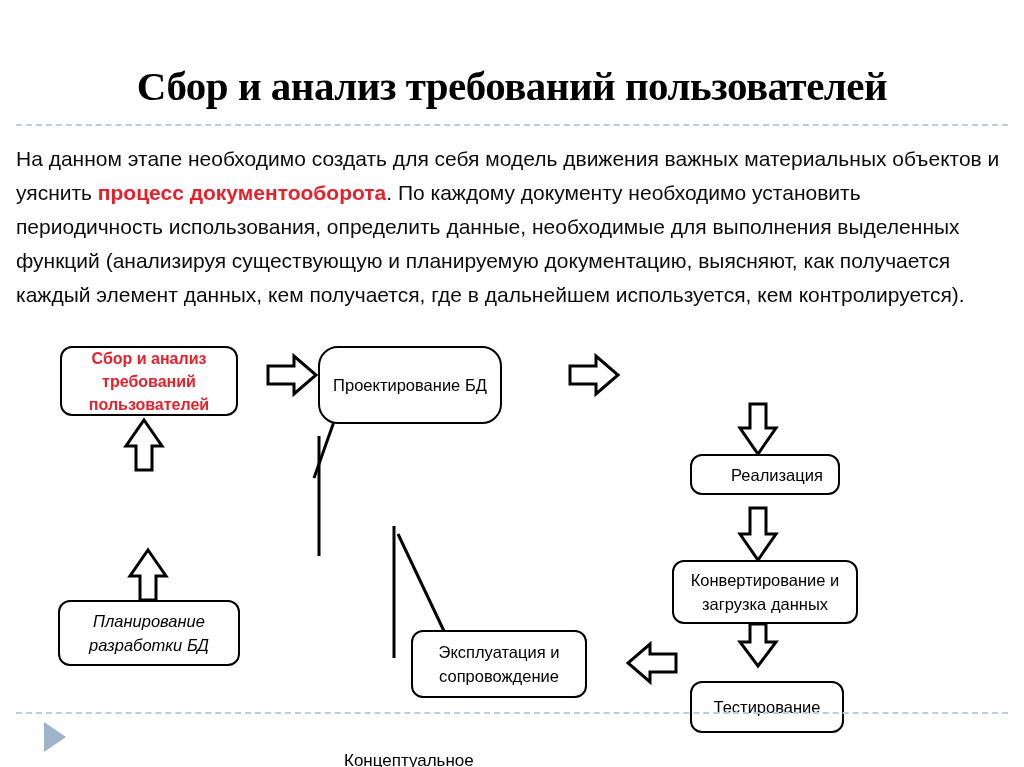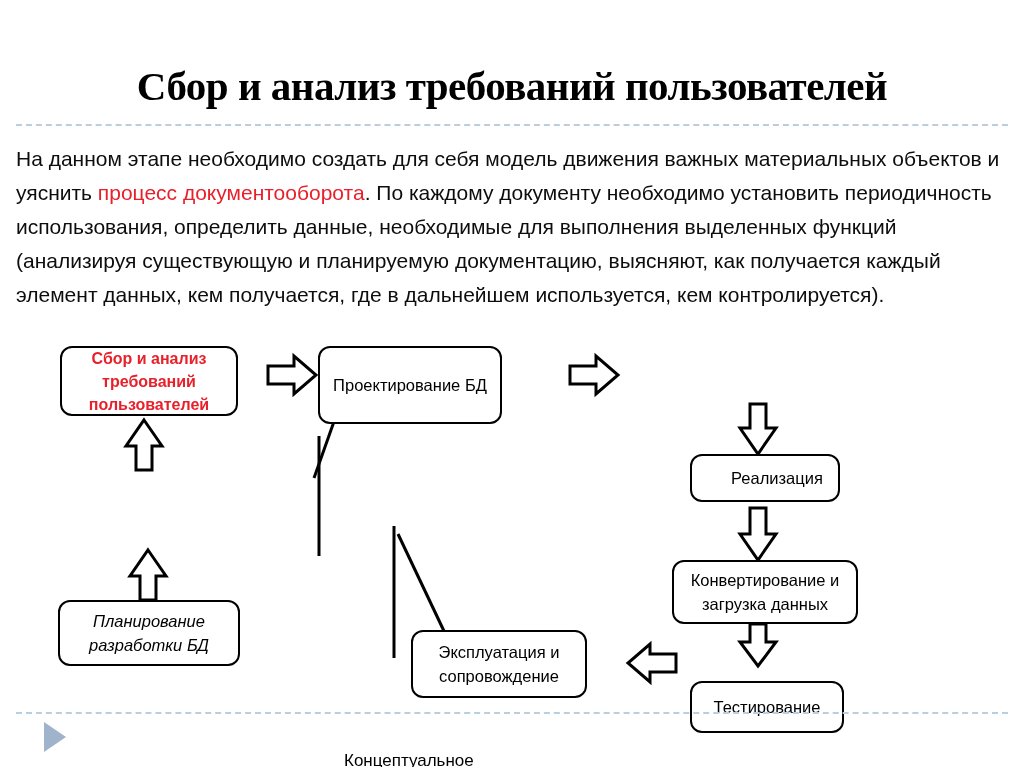--- a/index.html
+++ b/index.html
@@ -48,21 +48,21 @@
     top: 142px;
     width: 992px;
     font-family: "Liberation Sans", sans-serif;
     font-size: 21px;
     line-height: 34px;
     color: #0d0d0d;
     text-align: left;
   }
   #body-paragraph .hl {
     color: #e8202a;
-    font-weight: normal;
+    font-weight: bold;
   }
 
   
   #diagram {
     position: absolute;
     left: 0;
     top: 318px;
     width: 1024px;
     height: 410px;
   }
@@ -169,32 +169,32 @@
   </svg>
 
   <div class="node accent" style="left:60px; top:28px; width:178px; height:70px;">Сбор и анализ
 требований
 пользователей</div>
 
 
   <div class="node" style="left:58px; top:282px; width:182px; height:66px;font-style:italic;">Планирование
 разработки БД</div>
 
-  <div class="node" style="left:318px; top:28px; width:184px; height:78px;">Проектирование
+  <div class="node" style="left:318px; top:28px; width:184px; height:78px;border-radius:20px;">Проектирование
 БД</div>
 
   <div class="annot" id="annot-design" style="left:344px; top:428px;">Концептуальное
 Логическое
 Физическое</div>
 
   <div class="node" style="left:411px; top:312px; width:176px; height:68px;">Эксплуатация и
 сопровождение</div>
 
 
-  <div class="node" style="left:690px; top:136px; width:150px; height:48px;padding-left:30px;">Реализация</div>
+  <div class="node" style="left:690px; top:136px; width:150px; height:41px;padding-left:30px;">Реализация</div>
 
   <div class="node" style="left:672px; top:242px; width:186px; height:64px;">Конвертирование
 и загрузка данных</div>
 
   <div class="node" style="left:690px; top:348px; width:154px; height:52px;margin-top:15px;">Тестирование</div>
 </div>
 
 <div id="footer-rule"></div>
 
 <div id="nav-next"></div>

